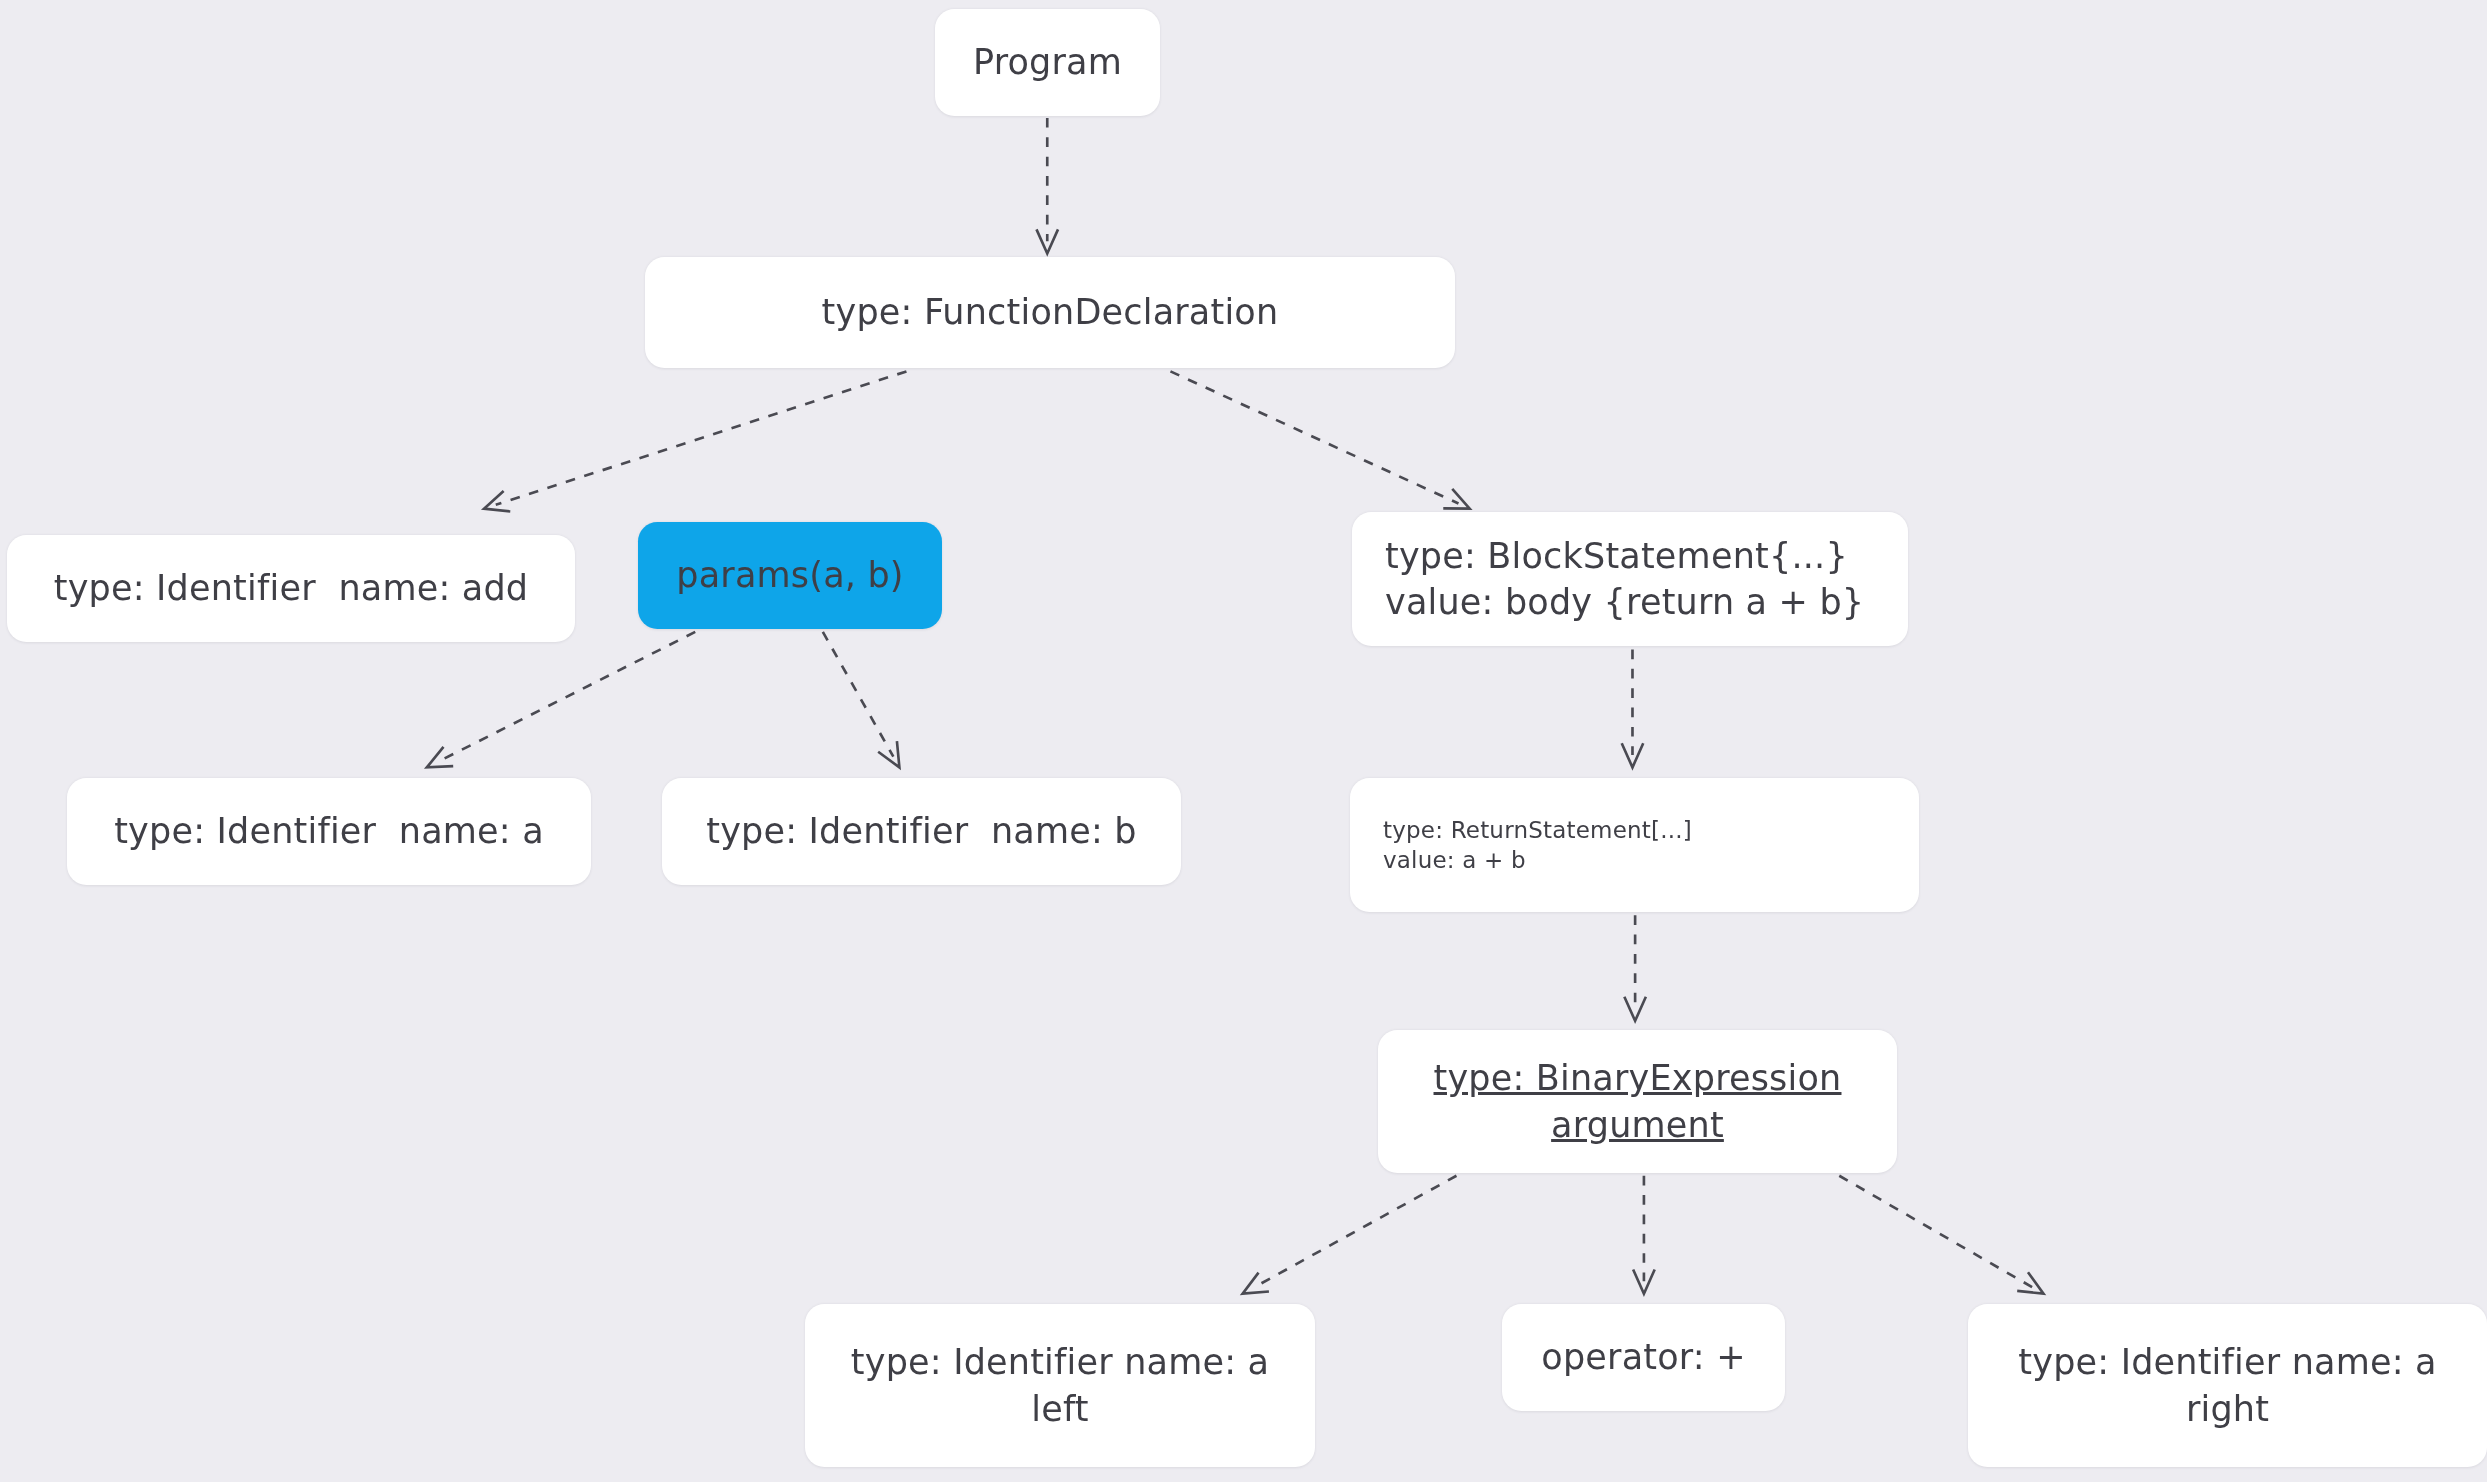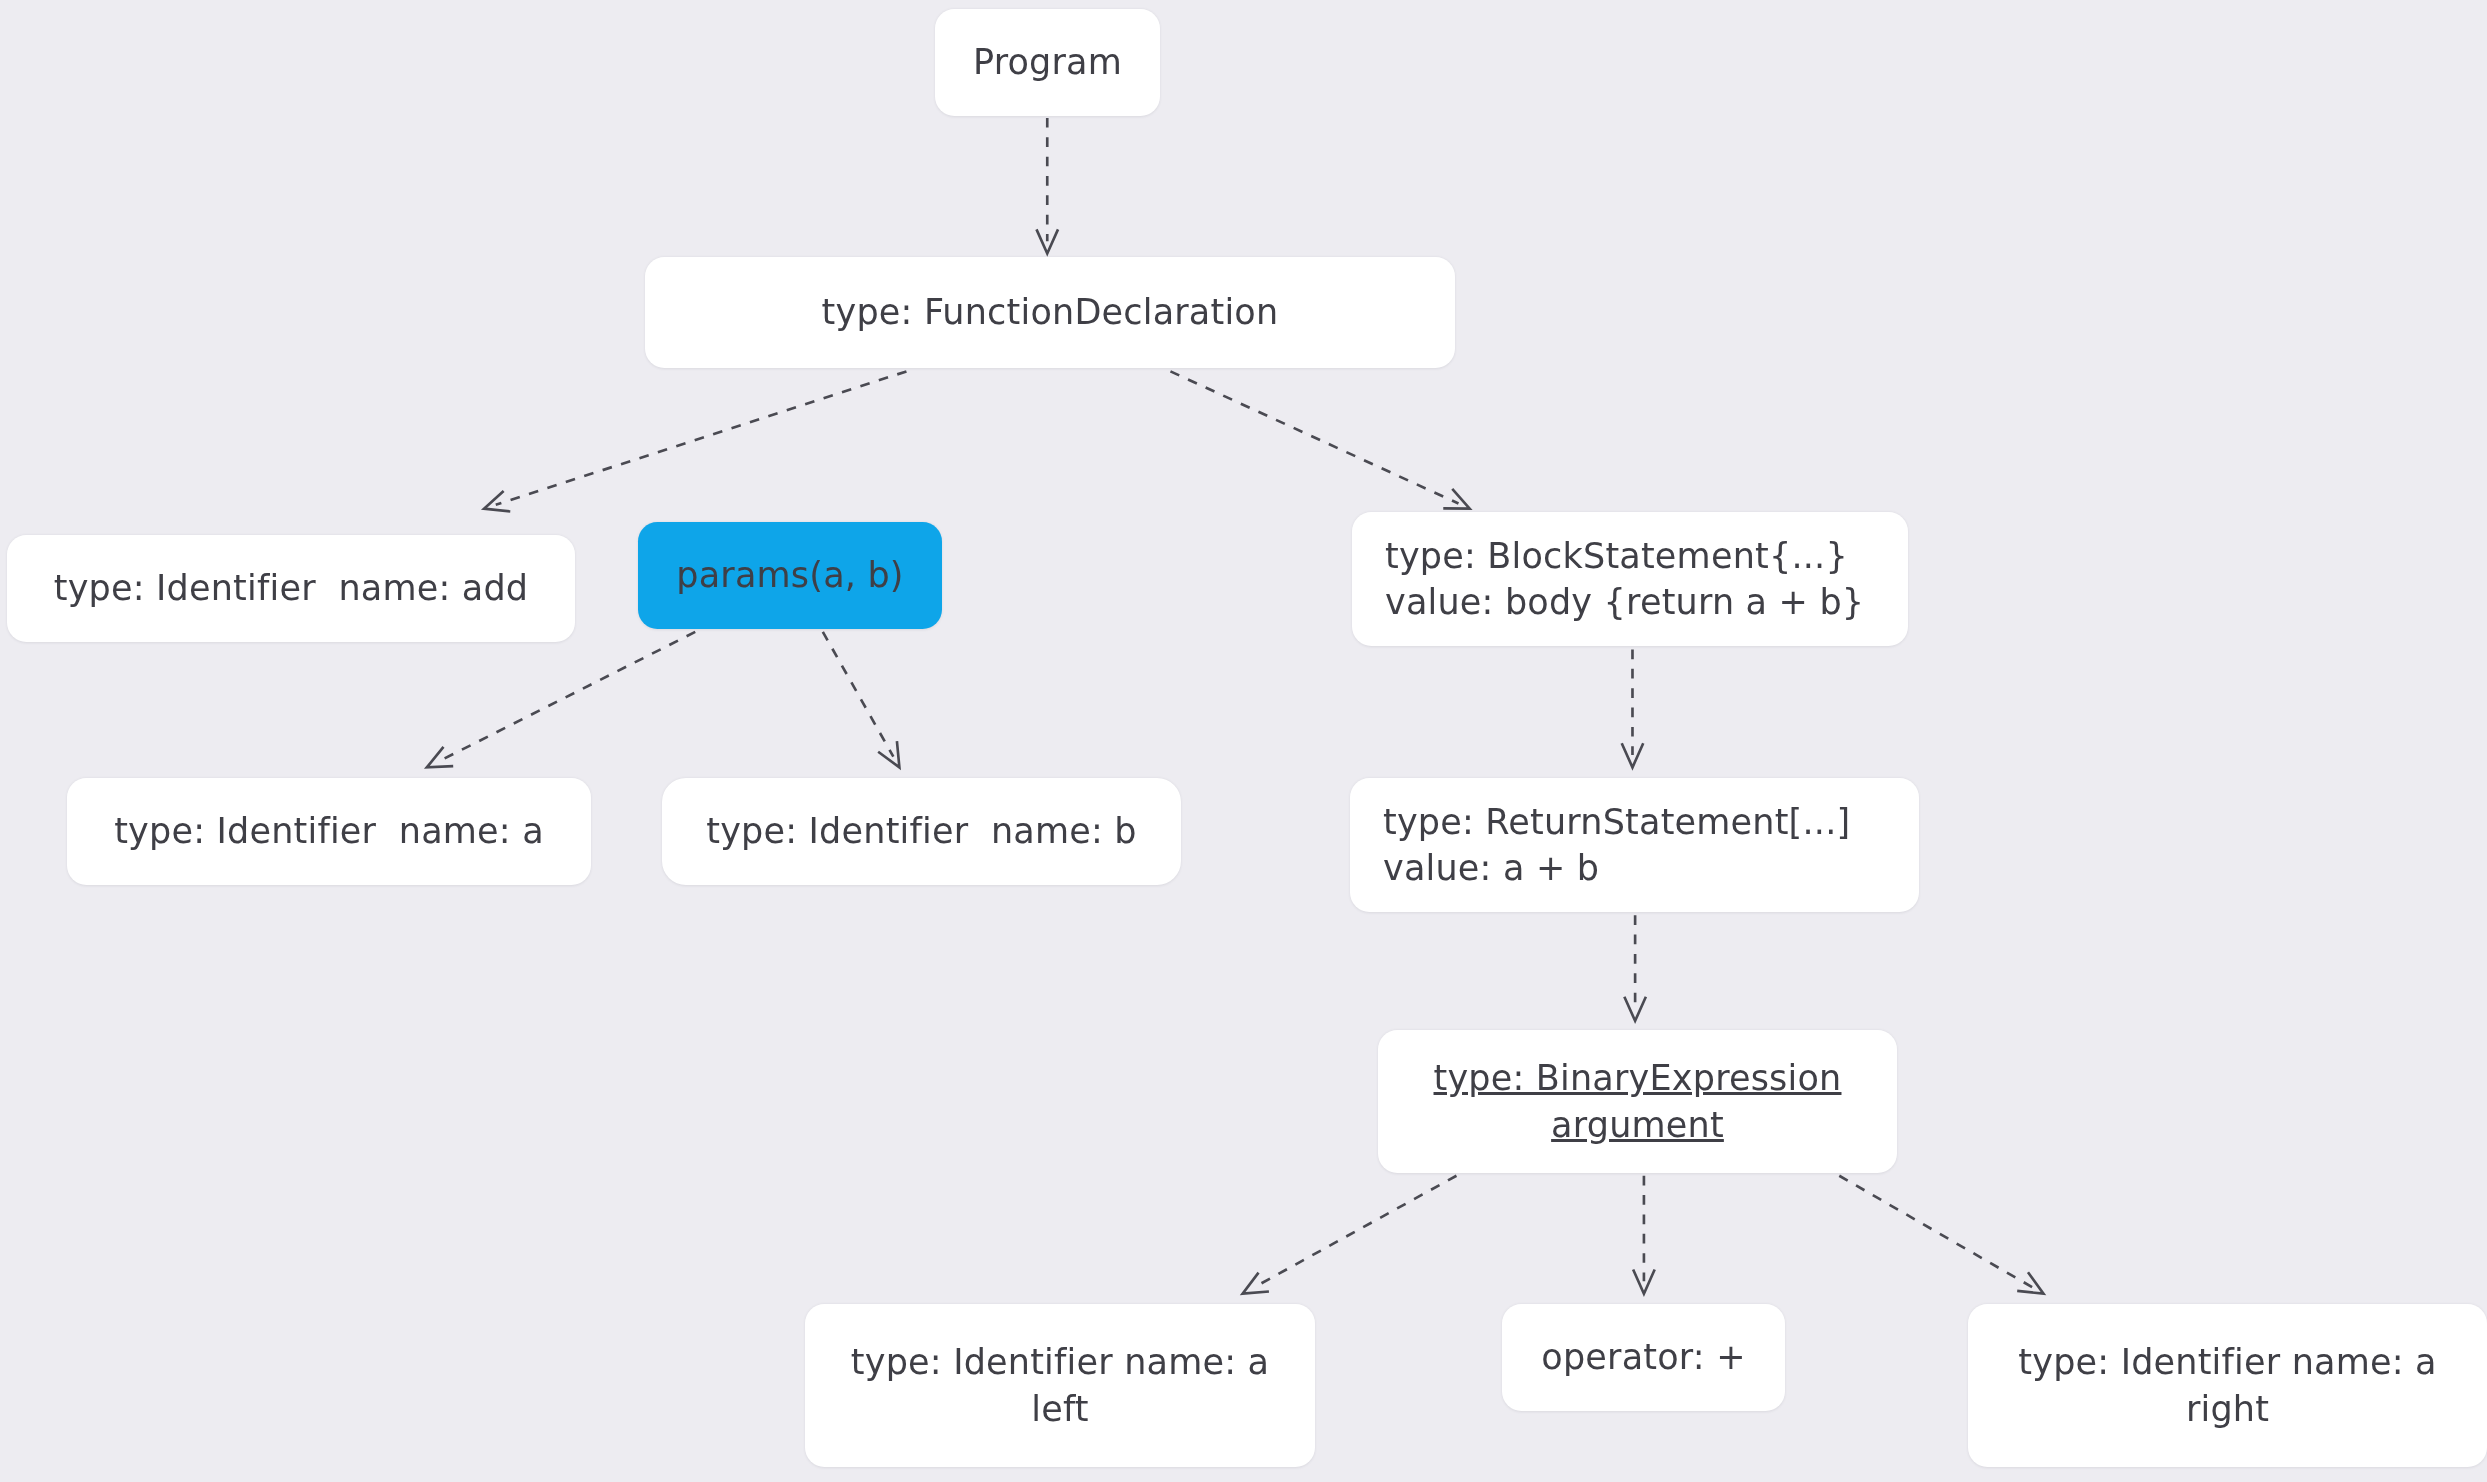--- a/index.html
+++ b/index.html
@@ -99,21 +99,21 @@
         <path d="M 2292.1613960493937 1466.89231367753 L 2322 1470 L 2304.397958327024 1445.7066237640215" fill="none" stroke="#4a4a52" stroke-width="3" stroke-linecap="butt" stroke-linejoin="miter"></path>
       </g>
     </svg>
   <div id="node-layer">
       <div class="node" style="left: 935px; top: 8.8px; width: 225px; height: 107px; font-size: 35px; background: rgb(255, 255, 255); color: rgb(63, 63, 70);"><span class="line">Program</span></div>
       <div class="node" style="left: 645px; top: 257px; width: 810px; height: 111px; font-size: 35px; background: rgb(255, 255, 255); color: rgb(63, 63, 70);"><span class="line">type: FunctionDeclaration</span></div>
       <div class="node" style="left: 7px; top: 522px; width: 568px; height: 107px; font-size: 35px; background: rgb(255, 255, 255); color: rgb(63, 63, 70); margin-top: 13px;"><span class="line">type: Identifier  name: add</span></div>
       <div class="node" style="left: 638px; top: 522px; width: 304px; height: 107px; font-size: 35px; background: #0ea5e9; color: rgb(63, 63, 70);"><span class="line">params(a, b)</span></div>
       <div class="node left-align" style="left: 1352px; top: 512px; width: 556px; height: 134px; font-size: 35px; background: rgb(255, 255, 255); color: rgb(63, 63, 70);"><span class="line">type: BlockStatement{...}</span><span class="line">value: body {return a + b}</span></div>
       <div class="node" style="left: 67px; top: 778px; width: 524px; height: 107px; font-size: 35px; background: rgb(255, 255, 255); color: rgb(63, 63, 70);"><span class="line">type: Identifier  name: a</span></div>
-      <div class="node" style="left: 662px; top: 778px; width: 519px; height: 107px; font-size: 35px; background: rgb(255, 255, 255); color: rgb(63, 63, 70); border-radius: 24px;"><span class="line">type: Identifier  name: b</span></div>
-      <div class="node left-align" style="left: 1350px; top: 778px; width: 569px; height: 134px; font-size: 35px; background: rgb(255, 255, 255); color: rgb(63, 63, 70);"><span class="line">type: ReturnStatement[...]</span><span class="line">value: a + b</span></div>
+      <div class="node" style="left: 662px; top: 778px; width: 519px; height: 107px; font-size: 35px; background: rgb(255, 255, 255); color: rgb(63, 63, 70);"><span class="line">type: Identifier  name: b</span></div>
+      <div class="node left-align" style="left: 1350px; top: 778px; width: 569px; height: 134px; font-size: 23px; background: rgb(255, 255, 255); color: rgb(63, 63, 70);"><span class="line">type: ReturnStatement[...]</span><span class="line">value: a + b</span></div>
       <div class="node" style="left: 1378px; top: 1030px; width: 519px; height: 143px; font-size: 35px; background: rgb(255, 255, 255); color: rgb(63, 63, 70); text-decoration: underline;"><span class="line">type: BinaryExpression</span><span class="line">argument</span></div>
       <div class="node" style="left: 805px; top: 1304px; width: 510px; height: 163px; font-size: 35px; background: rgb(255, 255, 255); color: rgb(63, 63, 70);"><span class="line">type: Identifier name: a</span><span class="line">left</span></div>
       <div class="node" style="left: 1502px; top: 1304px; width: 283px; height: 107px; font-size: 35px; background: rgb(255, 255, 255); color: rgb(63, 63, 70);"><span class="line">operator: +</span></div>
       <div class="node" style="left: 1968px; top: 1304px; width: 519px; height: 163px; font-size: 35px; background: rgb(255, 255, 255); color: rgb(63, 63, 70);"><span class="line">type: Identifier name: a</span><span class="line">right</span></div>
     </div>
 </div>
 
 
 </body></html>

